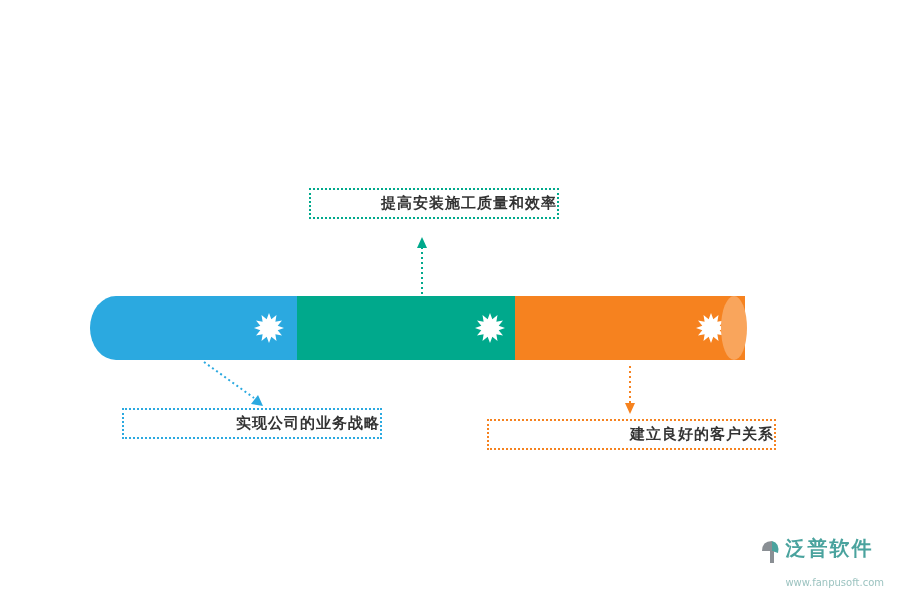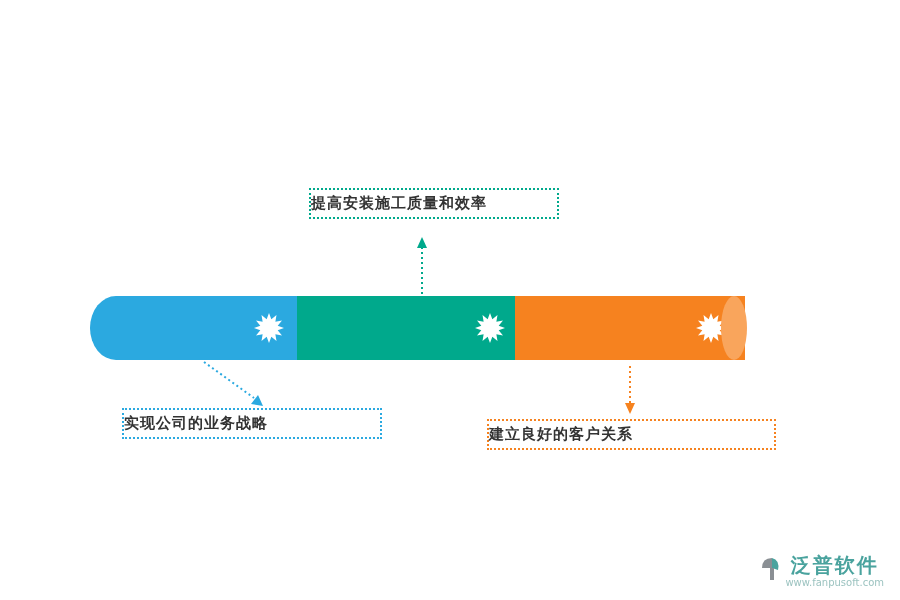--- a/index.html
+++ b/index.html
@@ -5,21 +5,21 @@
   html,body { margin:0; padding:0; background:#fff; }
   .canvas {
     position:relative; width:900px; height:600px; background:#ffffff;
     font-family:"DejaVu Sans","Liberation Sans",sans-serif; overflow:hidden;
   }
   .title {
     position:absolute; left:0; top:122px; width:870px; text-align:center;
     font-size:17px; font-weight:bold; color:#3d3d3d; margin:0; letter-spacing:1px;
   }
   .label-box {
-    position:absolute; background:#ffffff; display:flex; align-items:center; justify-content:flex-start;
+    position:absolute; background:#ffffff; display:flex; align-items:center; justify-content:flex-end;
     font-size:15px; font-weight:bold; color:#333333; letter-spacing:1px;
   }
   .label-top { left:309px; top:188px; width:246px; height:27px; border:2px dotted #00A98C; }
   .label-bl  { left:122px; top:408px; width:256px; height:27px; border:2px dotted #2BA9E0; }
   .label-br  { left:487px; top:419px; width:285px; height:27px; border:2px dotted #F6821F; }
 
   .bar { position:absolute; left:90px; top:296px; width:655px; height:64px; display:flex; }
   .seg { position:relative; height:100%; }
   .seg-blue {
     width:207px; background:#2BA9E0;
@@ -36,23 +36,23 @@
   .star-blue { right:12px; }
   .star-teal { right:9px; }
   .star-orange { right:18px; }
 
   .arrows { position:absolute; left:0; top:0; pointer-events:none; }
 
   .footer {
     position:absolute; right:16px; bottom:12px; display:flex; align-items:flex-start; gap:5px;
   }
   .footer .logo-icon { margin-top:2px; }
-  .footer .txt { display:flex; flex-direction:column; align-items:center; }
+  .footer .txt { display:flex; flex-direction:column; align-items:flex-start; }
   .brand { font-size:20px; font-weight:bold; color:#4AA39E; line-height:1.1; letter-spacing:2px; }
-  .site  { font-size:10px; color:#9CC3C0; margin-top:1px; }
+  .site  { font-size:10px; color:#9CC3C0; margin-top:18px; }
 </style>
 </head>
 <body>
 
 <div class="canvas">
 
 
   <div class="label-box label-top">
     <span>提高安装施工质量和效率</span>
   </div>

